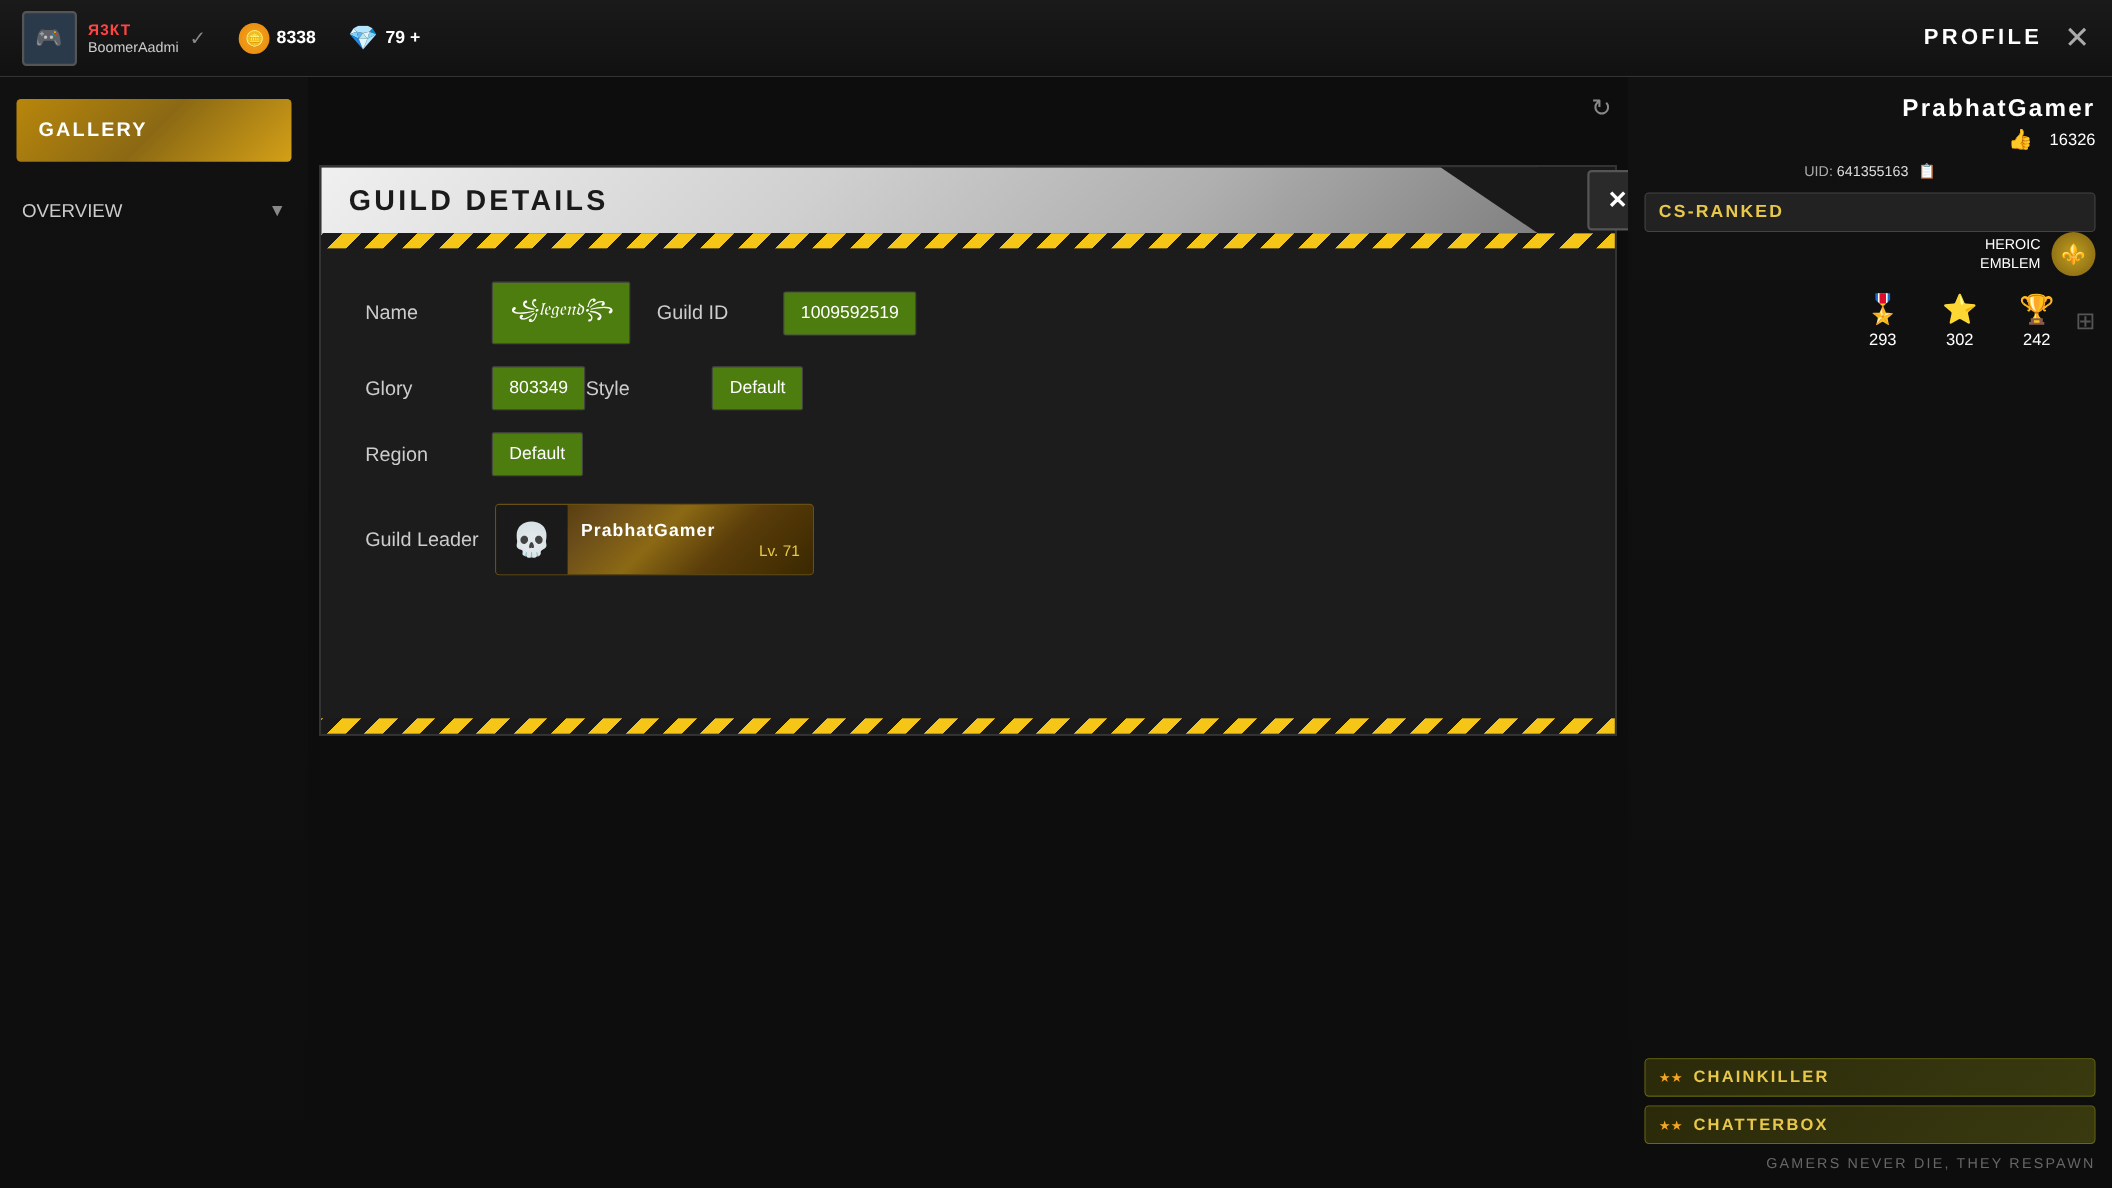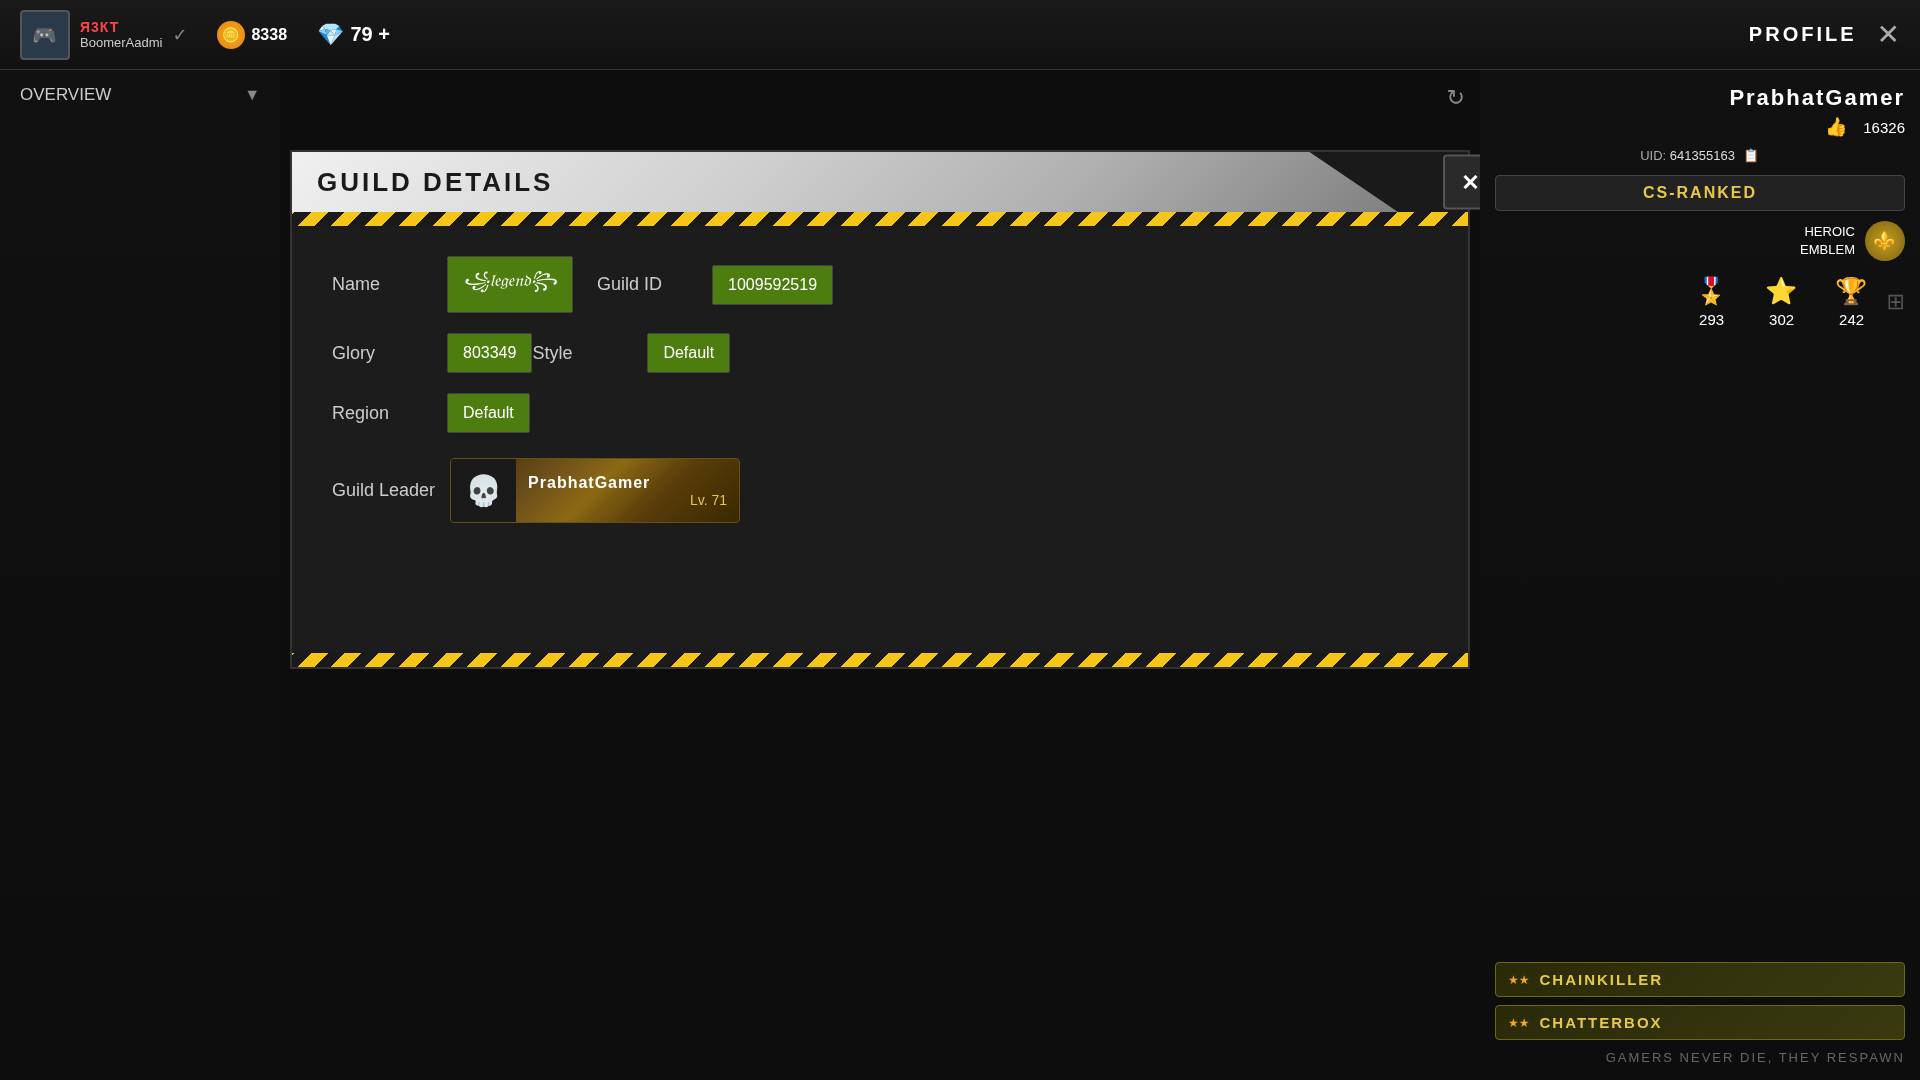--- a/index.html
+++ b/index.html
@@ -89,21 +89,21 @@
       display: flex; align-items: center; gap: 6px;
     }
 
     .diamond-icon {
       color: #6af;
       font-size: 22px;
     }
 
     .diamond-value {
       color: #fff;
-      font-size: 20px;
+      font-size: 16px;
       font-weight: bold;
     }
 
     .top-bar-right {
       margin-left: auto;
       display: flex; align-items: center; gap: 20px;
     }
 
     .profile-label {
       color: #fff;
@@ -193,22 +193,21 @@
       margin-bottom: 12px;
     }
 
     .uid-val { color: #ddd; }
 
     .cs-ranked-badge {
       background: #222;
       border: 1px solid #444;
       border-radius: 4px;
       padding: 8px 12px;
-      margin-bottom: 10px;
-      text-align: center;
+      text-align: left;
       color: #e8c84a;
       font-size: 16px;
       font-weight: bold;
       letter-spacing: 2px;
     }
 
     .heroic-row {
       display: flex;
       align-items: center;
       gap: 10px;
@@ -501,20 +500,23 @@
     <span class="diamond-value">79 +</span>
   </div>
 
   <div class="top-bar-right">
     <span class="profile-label">PROFILE</span>
     <span class="close-x">✕</span>
   </div>
 </div>
 
 <div class="left-sidebar">
+  <div class="gallery-btn">
+    <span>GALLERY</span>
+  </div>
   <div class="overview-row">
     <span>OVERVIEW</span>
     <span class="chevron">▼</span>
   </div>
 </div>
 
 <div class="main-area">
   <span class="refresh-icon">↻</span>
 
   <div class="guild-modal">

